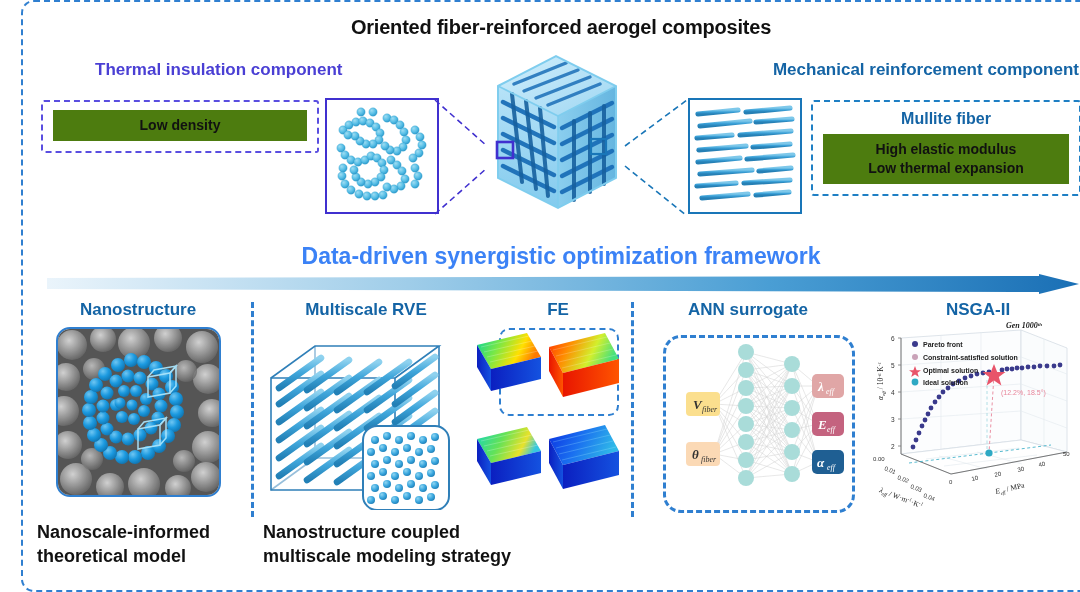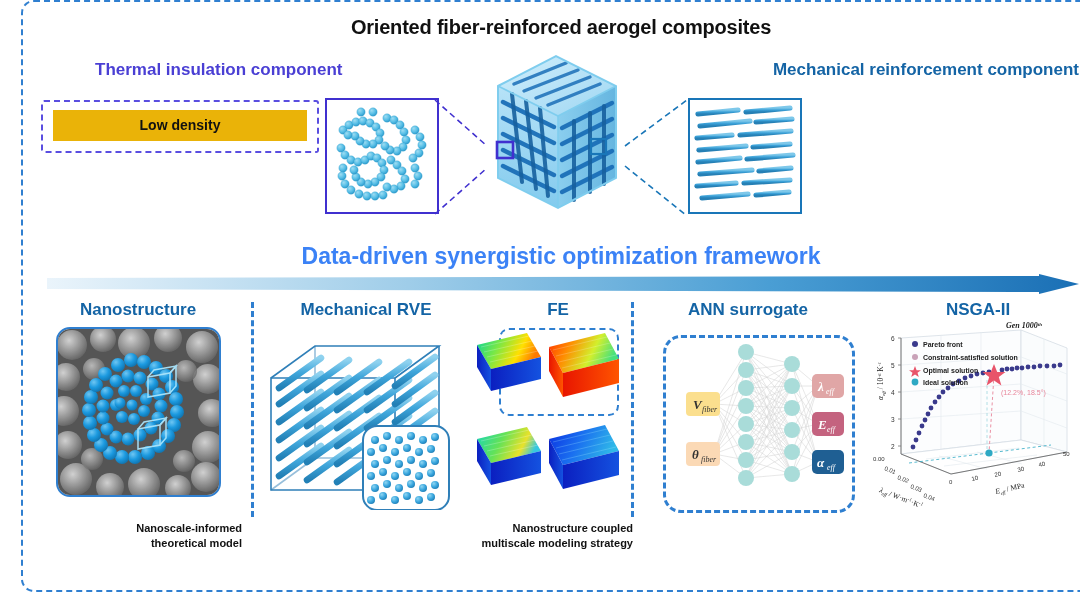--- a/index.html
+++ b/index.html
@@ -41,21 +41,21 @@
     padding: 8px 10px 10px;
     text-align: center;
   }
   .prop-box.right { border-color: #1e7fc4; }
   .prop-title {
     font-size: 16px; font-weight: bold; color: #4a3fd4;
     margin-bottom: 6px;
   }
   .prop-box.right .prop-title { color: #1464a5; }
   .prop-body {
-    background: #eab308;
+    background: #4d7c0f;
     font-size: 14px; font-weight: bold; color: #111;
     line-height: 1.35;
     padding: 6px 8px;
   }
   #thermal-prop { top: 98px; left: 18px; width: 278px; }
   #mech-prop    { top: 98px; right: 18px; width: 270px; }
 
   
   .micro-panel {
     position: absolute;
@@ -133,22 +133,22 @@
     background: #fff;
   }
   #nsga-wrap {
     position: absolute; top: 320px; left: 848px;
     width: 212px; height: 190px;
     background: #fff;
   }
 
   .caption {
     position: absolute;
-    font-size: 11px; font-weight: bold; color: #111;
-    text-align: right; line-height: 1.32;
+    font-size: 18px; font-weight: bold; color: #111;
+    text-align: left; line-height: 1.32;
   }
   #cap-left   { top: 519px; left: 14px;  width: 205px; }
   #cap-mid    { top: 519px; left: 240px; width: 370px; }
   #cap-right  { top: 519px; left: 620px; width: 440px; }
 
   svg { display: block; }
 </style>
 </head>
 <body>
 
@@ -158,20 +158,27 @@
 
   <div class="lbl-thermal">Thermal insulation component</div>
   <div class="lbl-mech">Mechanical reinforcement component</div>
 
   <div class="prop-box" id="thermal-prop">
     <div class="prop-body">
       <div>Low density</div>
     </div>
   </div>
 
+  <div class="prop-box right" id="mech-prop">
+    <div class="prop-title">Mullite fiber</div>
+    <div class="prop-body">
+      <div>High elastic modulus</div>
+      <div>Low thermal expansion</div>
+    </div>
+  </div>
 
   <div class="micro-panel" id="aerogel-panel">
     <svg width="110" height="112" viewBox="0 0 110 112">
       <defs>
         <radialGradient id="bead" cx="35%" cy="32%" r="70%">
           <stop offset="0%" stop-color="#9ddcf2"></stop>
           <stop offset="60%" stop-color="#56bee6"></stop>
           <stop offset="100%" stop-color="#2f9bcc"></stop>
         </radialGradient>
       </defs>
@@ -364,21 +371,21 @@
           <stop offset="35%" stop-color="#9fcde9"></stop>
           <stop offset="70%" stop-color="#4a9ed4"></stop>
           <stop offset="100%" stop-color="#1a6fb5"></stop>
         </linearGradient>
       </defs>
       <path d="M0,4 L992,2 L992,0 L1032,10 L992,20 L992,18 L0,15 Z" fill="url(#arrGrad)"></path>
     </svg>
   </div>
 
   <div class="stage-label" id="lab-nano">Nanostructure</div>
-  <div class="stage-label" id="lab-rve">Mechanical RVE</div>
+  <div class="stage-label" id="lab-rve">Multiscale RVE</div>
   <div class="stage-label" id="lab-fe">FE</div>
   <div class="stage-label" id="lab-ann">ANN surrogate</div>
   <div class="stage-label" id="lab-nsga">NSGA-II</div>
 
   <div class="vdivider" id="div-1"></div>
   <div class="vdivider" id="div-2"></div>
 
   <div id="nano-img">
     <svg width="161" height="166" viewBox="0 0 161 166">
       <defs>

